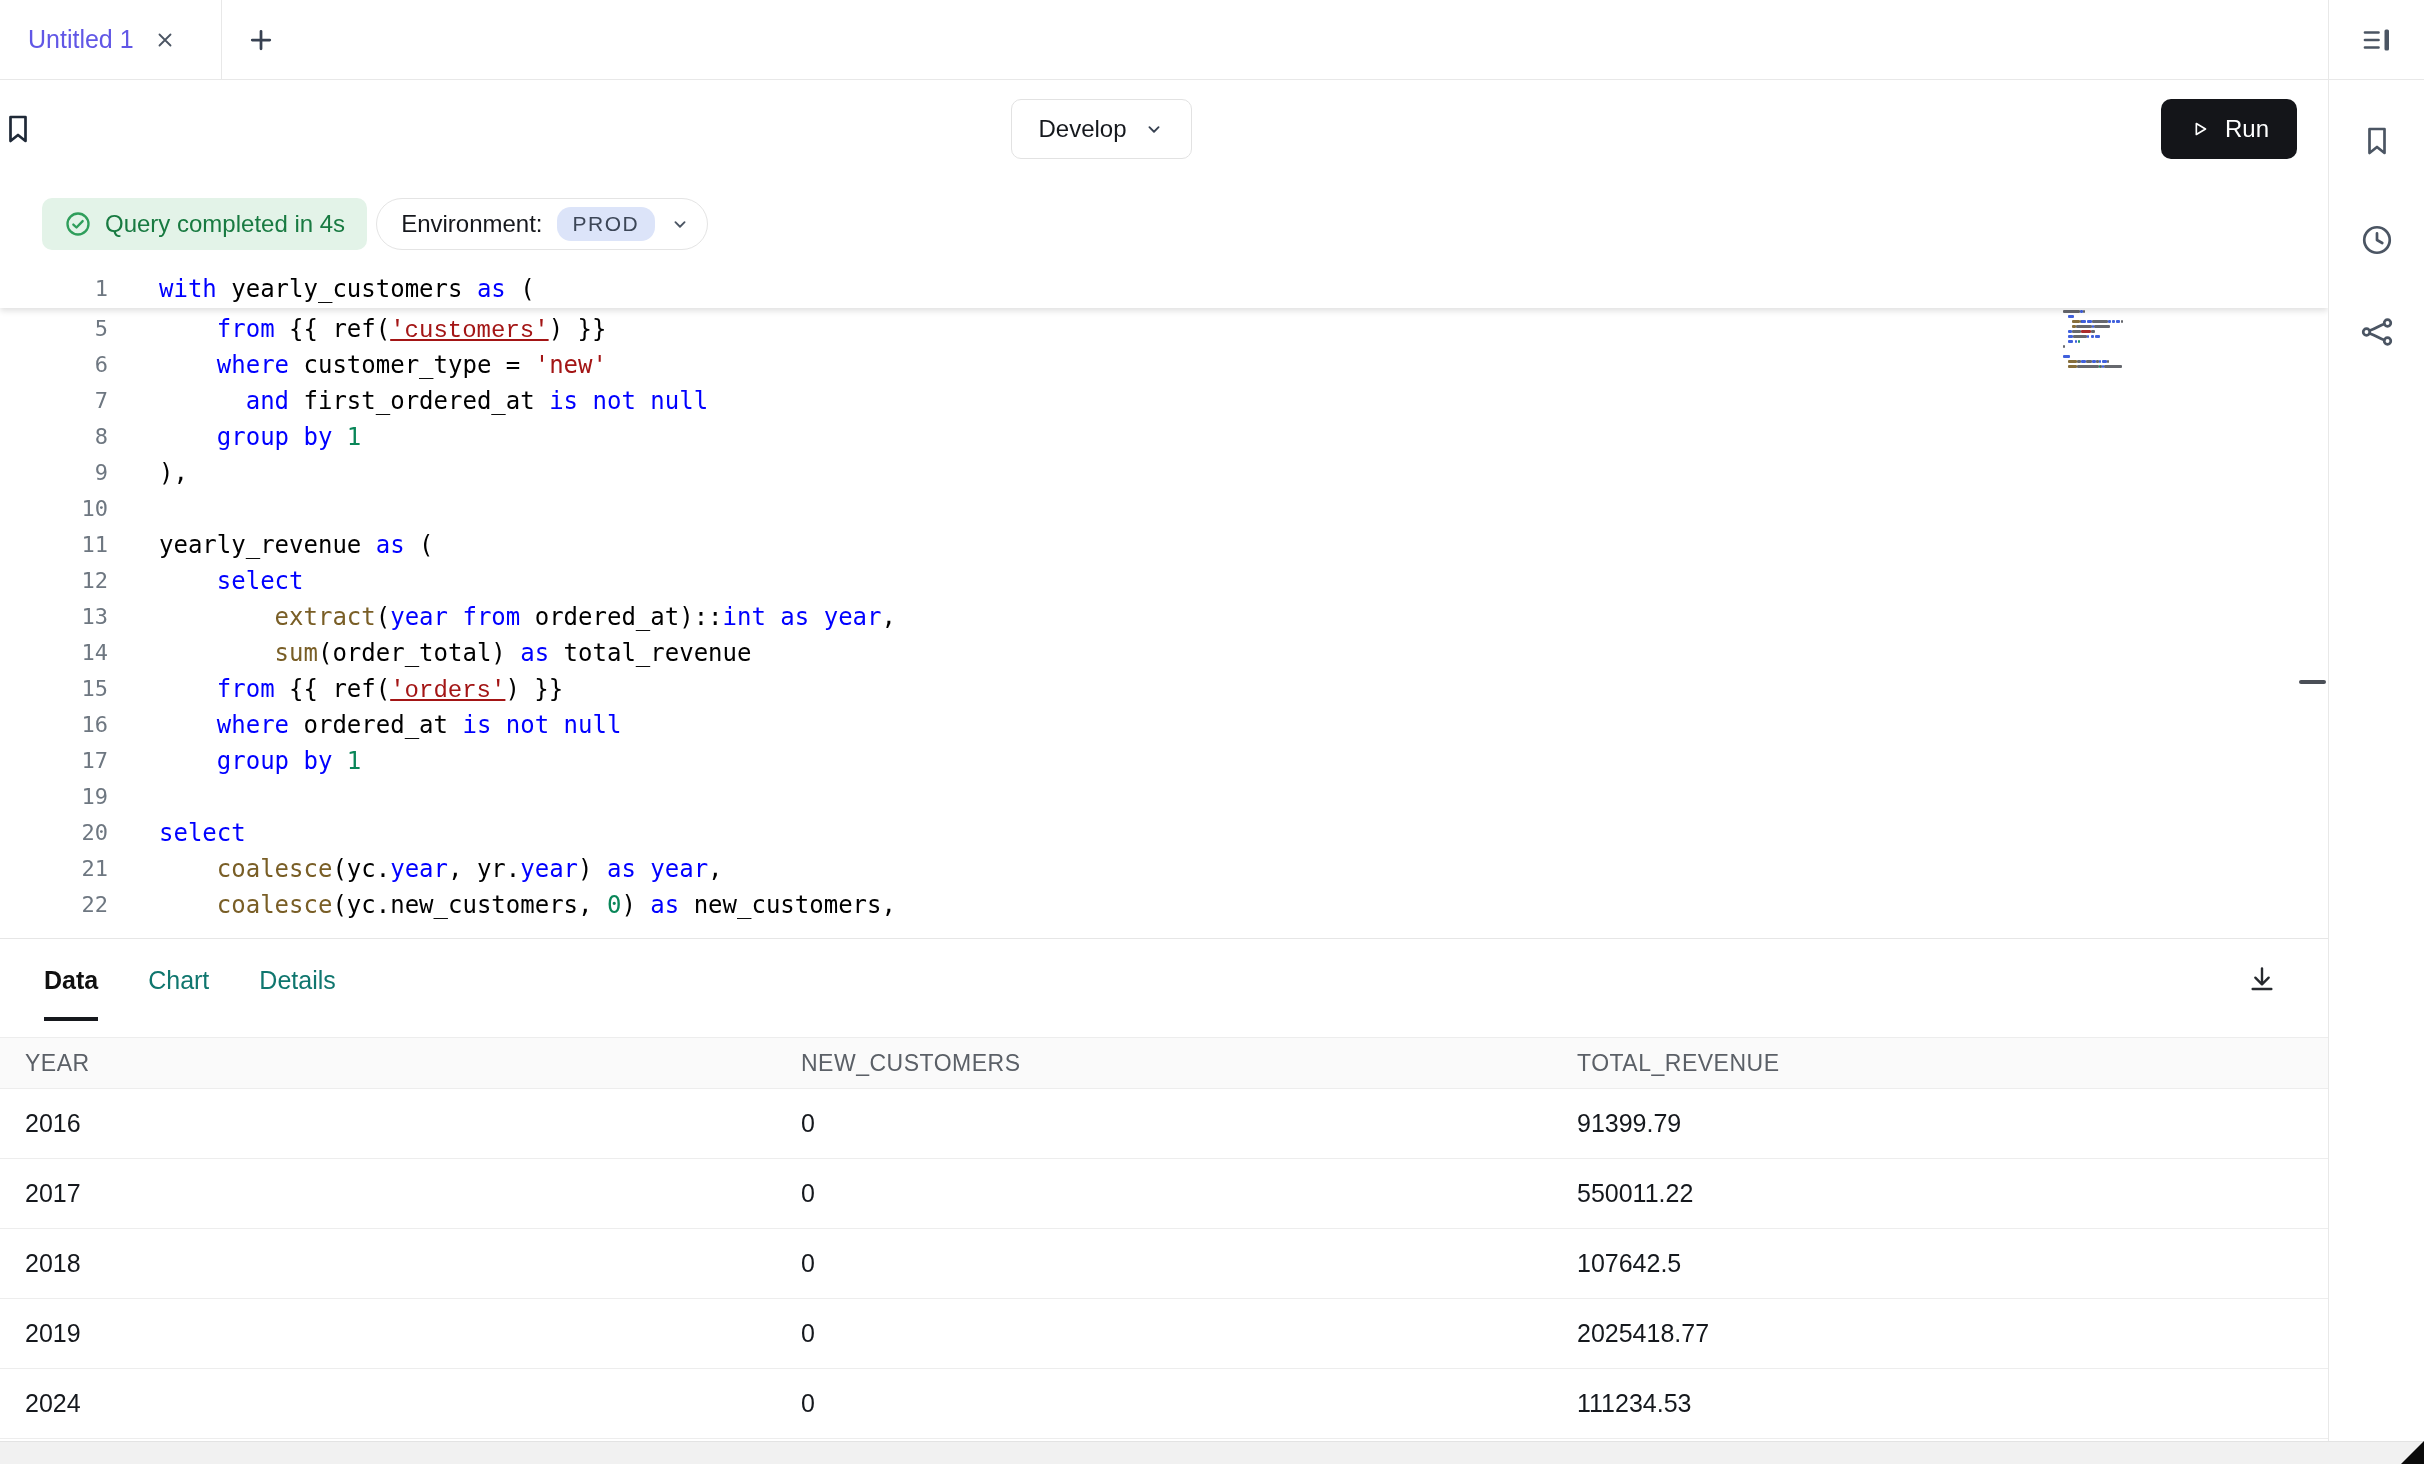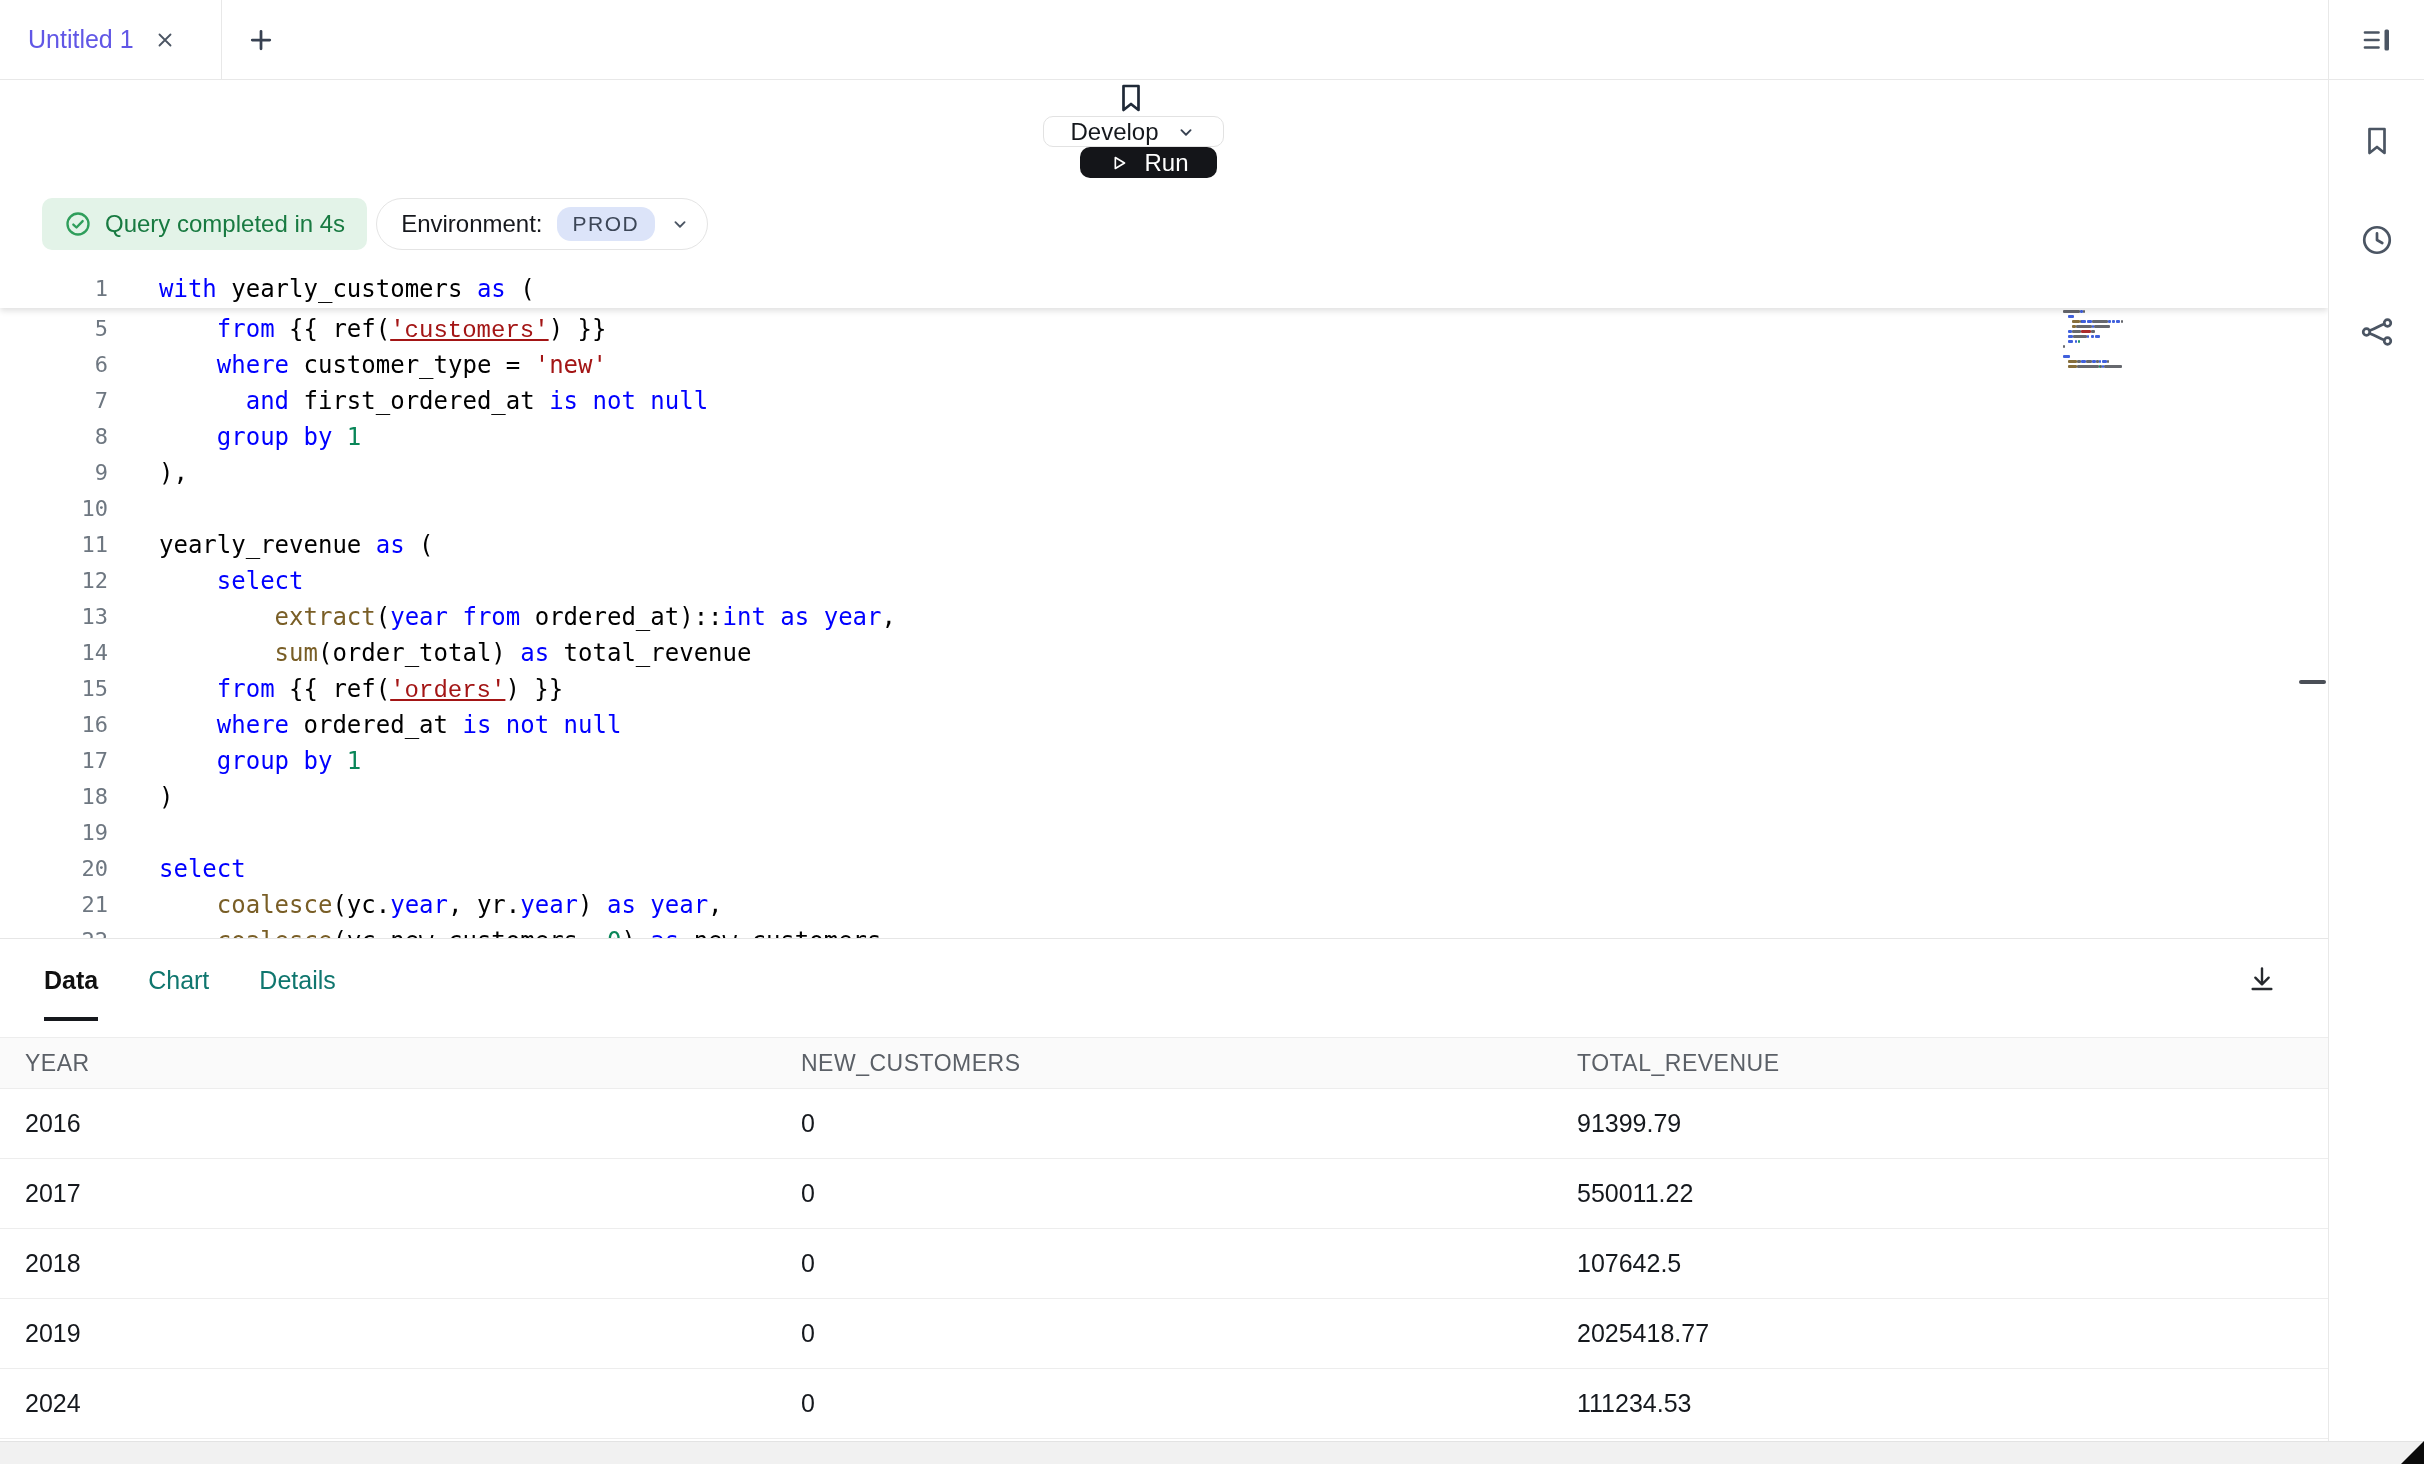--- a/index.html
+++ b/index.html
@@ -17,21 +17,21 @@
   .rb-m1{margin-top:39px;} .rb-m2{margin-top:55px;} .rb-m3{margin-top:48px;}
 
   
   .tabbar{height:80px;border-bottom:1px solid #e8e8e8;display:flex;align-items:stretch;box-sizing:border-box;}
   .tab{display:flex;align-items:center;gap:20px;padding:0 28px;border-right:1px solid #e8e8e8;font-size:25px;color:var(--accent-tab,#6157e6);cursor:pointer;min-width:222px;box-sizing:border-box;}
   .tab-close{width:22px;height:22px;color:#4b5563;}
   .tab-add{width:78px;display:flex;align-items:center;justify-content:center;color:#374151;cursor:pointer;}
   .tab-add svg{width:30px;height:30px;}
 
   
-  .toolbar{height:98px;display:flex;align-items:center;justify-content:space-between;padding-right:31px;box-sizing:border-box;flex-direction:column;}
+  .toolbar{height:98px;display:flex;align-items:center;justify-content:space-between;padding-right:31px;box-sizing:border-box;}
   .icon-btn{background:none;border:none;padding:0;display:flex;align-items:center;justify-content:center;color:#1f2937;cursor:pointer;}
   .bookmark-btn{margin-right:36px;}
   .bookmark-btn svg{width:36px;height:36px;}
   .btn-develop{display:flex;align-items:center;gap:16px;height:60px;padding:0 26px;border:1.5px solid #e2e2e2;border-radius:10px;background:#fff;font-size:24px;color:#15181d;font-family:inherit;cursor:pointer;margin-right:30px;}
   .btn-develop svg{width:22px;height:22px;color:#374151;}
   .btn-run{display:flex;align-items:center;gap:14px;height:60px;padding:0 28px;border:none;border-radius:10px;background:#141519;color:#fff;font-size:24px;font-family:inherit;cursor:pointer;}
   .btn-run svg{width:22px;height:22px;}
 
   
   .statusbar{height:92px;display:flex;align-items:center;padding-left:42px;gap:9px;box-sizing:border-box;}
@@ -142,21 +142,20 @@
           <div class="code-line"><span class="gutter">8</span><span class="tk-p">    </span><span class="tk-k">group</span><span class="tk-p"> </span><span class="tk-k">by</span><span class="tk-p"> </span><span class="tk-n">1</span></div>
           <div class="code-line"><span class="gutter">9</span><span class="tk-p">),</span></div>
           <div class="code-line"><span class="gutter">10</span></div>
           <div class="code-line"><span class="gutter">11</span><span class="tk-p">yearly_revenue </span><span class="tk-k">as</span><span class="tk-p"> (</span></div>
           <div class="code-line"><span class="gutter">12</span><span class="tk-p">    </span><span class="tk-k">select</span></div>
           <div class="code-line"><span class="gutter">13</span><span class="tk-p">        </span><span class="tk-f">extract</span><span class="tk-p">(</span><span class="tk-k">year</span><span class="tk-p"> </span><span class="tk-k">from</span><span class="tk-p"> ordered_at)::</span><span class="tk-k">int</span><span class="tk-p"> </span><span class="tk-k">as</span><span class="tk-p"> </span><span class="tk-k">year</span><span class="tk-p">,</span></div>
           <div class="code-line"><span class="gutter">14</span><span class="tk-p">        </span><span class="tk-f">sum</span><span class="tk-p">(order_total) </span><span class="tk-k">as</span><span class="tk-p"> total_revenue</span></div>
           <div class="code-line"><span class="gutter">15</span><span class="tk-p">    </span><span class="tk-k">from</span><span class="tk-p"> {{ ref(</span><span class="tk-l">'orders'</span><span class="tk-p">) }}</span></div>
           <div class="code-line"><span class="gutter">16</span><span class="tk-p">    </span><span class="tk-k">where</span><span class="tk-p"> ordered_at </span><span class="tk-k">is</span><span class="tk-p"> </span><span class="tk-k">not</span><span class="tk-p"> </span><span class="tk-k">null</span></div>
           <div class="code-line"><span class="gutter">17</span><span class="tk-p">    </span><span class="tk-k">group</span><span class="tk-p"> </span><span class="tk-k">by</span><span class="tk-p"> </span><span class="tk-n">1</span></div>
-          <div class="code-line"><span class="gutter">18</span><span class="tk-p">)</span></div>
           <div class="code-line"><span class="gutter">19</span></div>
           <div class="code-line"><span class="gutter">20</span><span class="tk-k">select</span></div>
           <div class="code-line"><span class="gutter">21</span><span class="tk-p">    </span><span class="tk-f">coalesce</span><span class="tk-p">(yc.</span><span class="tk-k">year</span><span class="tk-p">, yr.</span><span class="tk-k">year</span><span class="tk-p">) </span><span class="tk-k">as</span><span class="tk-p"> </span><span class="tk-k">year</span><span class="tk-p">,</span></div>
           <div class="code-line"><span class="gutter">22</span><span class="tk-p">    </span><span class="tk-f">coalesce</span><span class="tk-p">(yc.new_customers, </span><span class="tk-n">0</span><span class="tk-p">) </span><span class="tk-k">as</span><span class="tk-p"> new_customers,</span></div>
         </div>
       <div class="sticky" id="sticky-line">
           <div class="code-line"><span class="gutter">1</span><span class="tk-k">with</span><span class="tk-p"> yearly_customers </span><span class="tk-k">as</span><span class="tk-p"> (</span></div>
         </div>
       <div class="minimap" id="minimap">
           <div class="mm-row">

